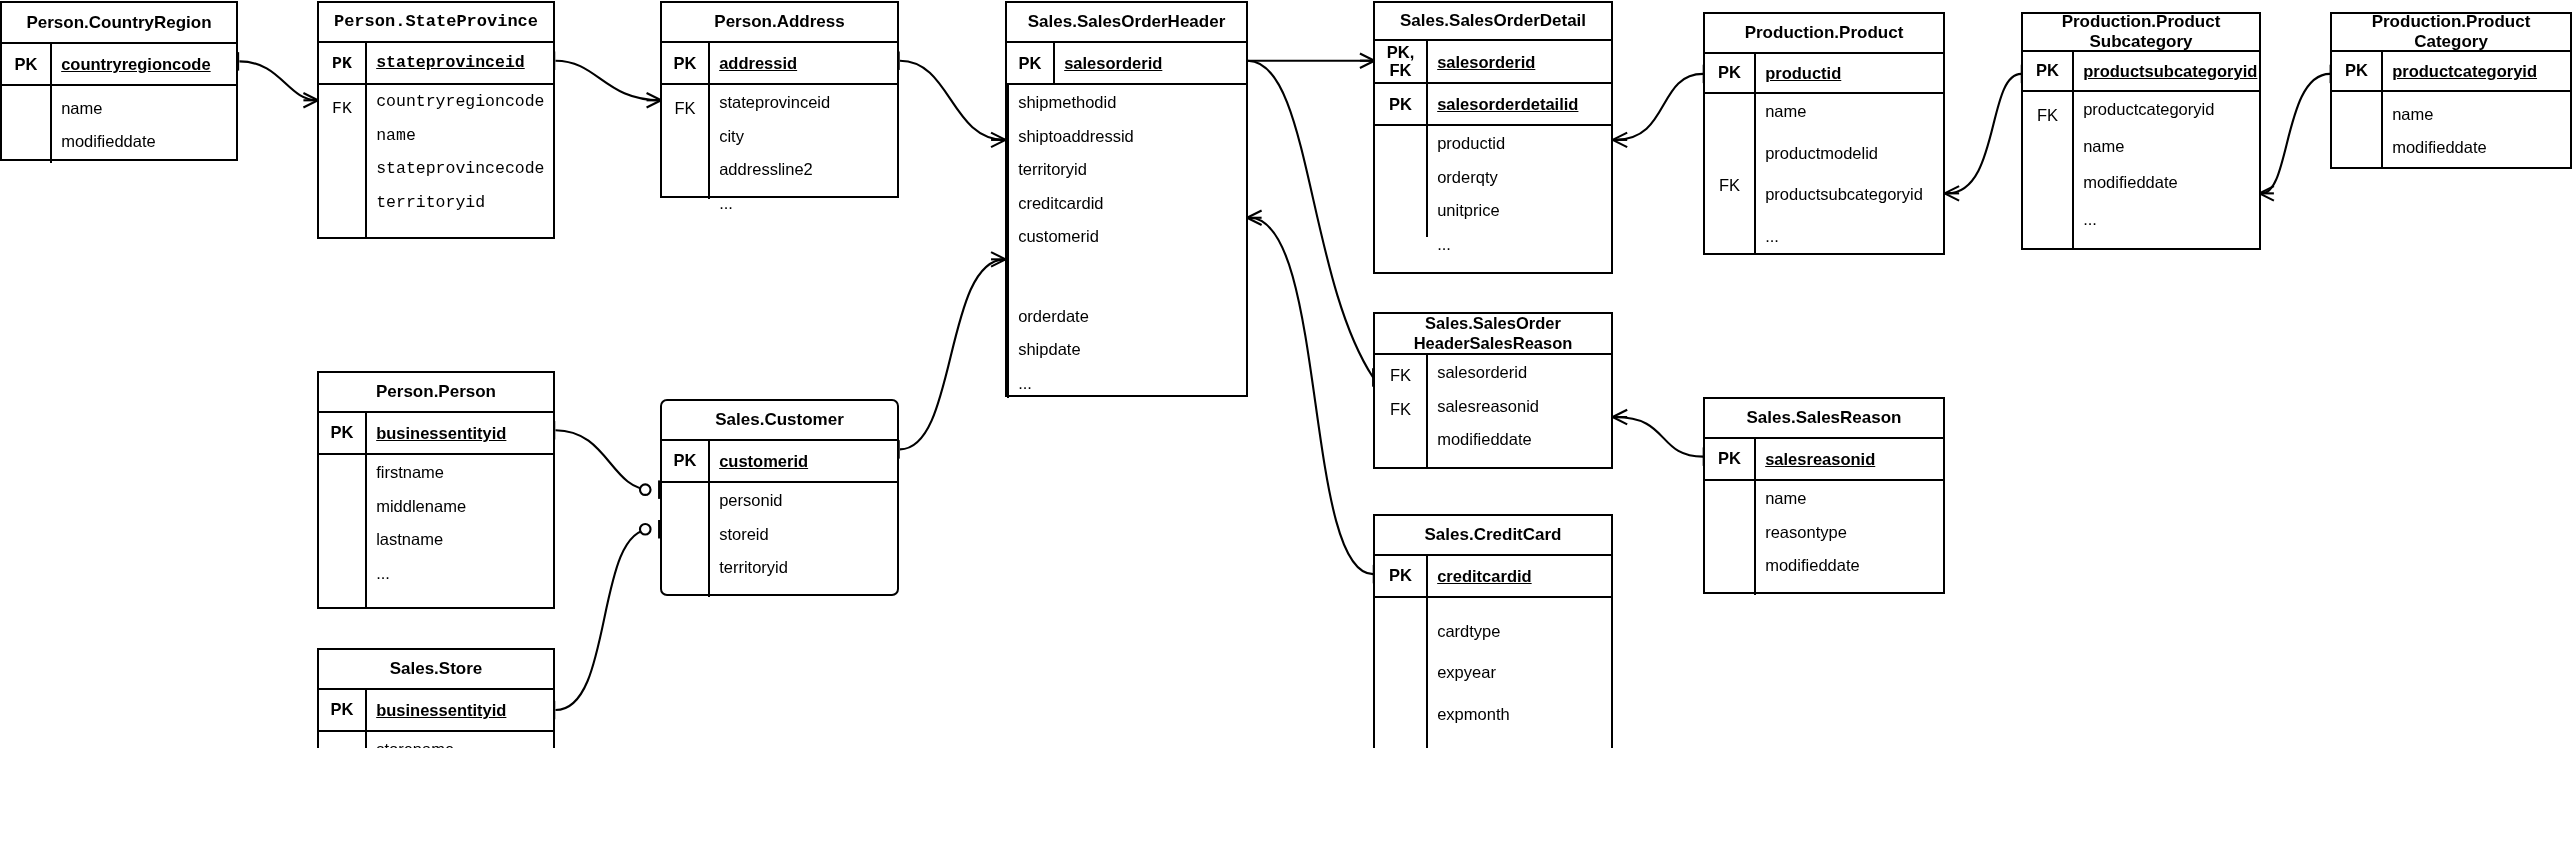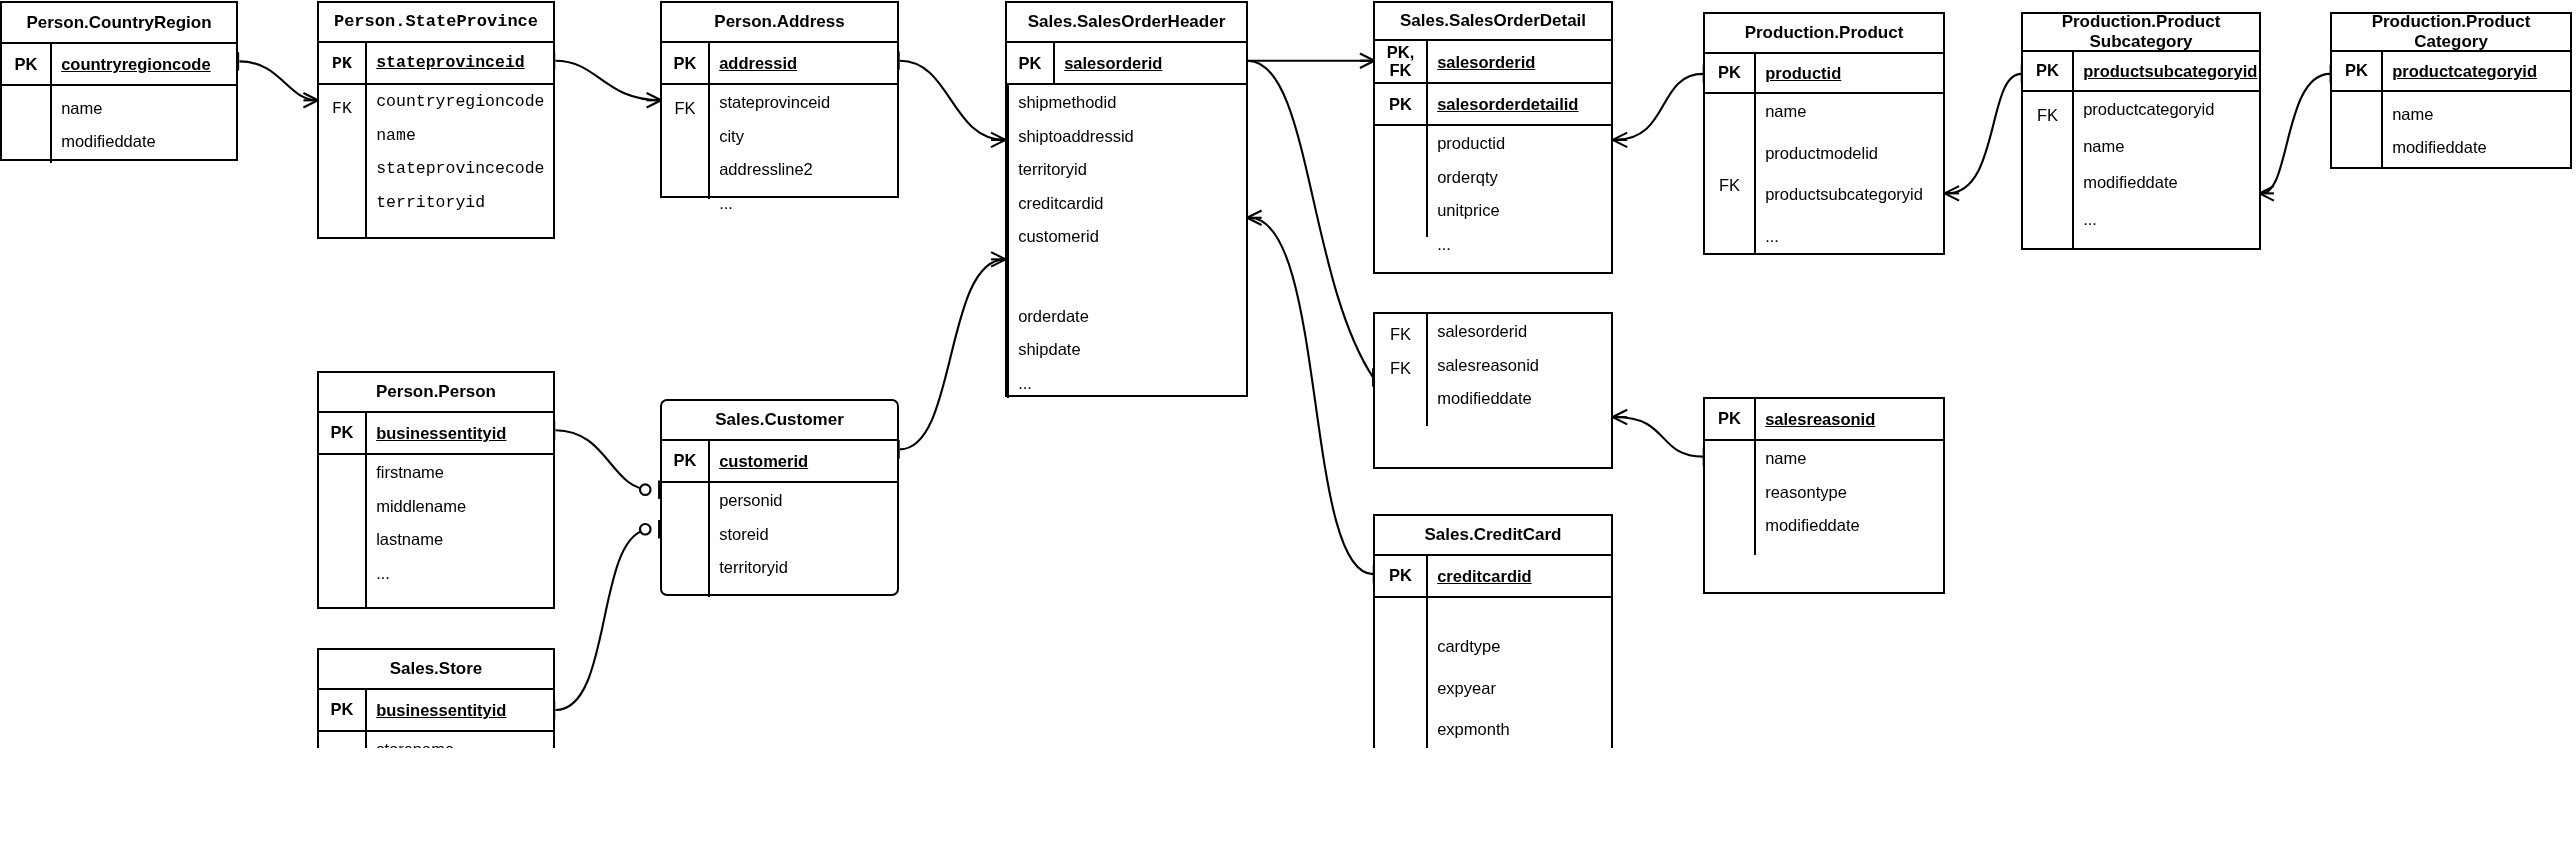--- a/index.html
+++ b/index.html
@@ -452,38 +452,43 @@
             <div class="fld" style="padding-bottom:17px;">storename</div>
             <div class="fld" style="padding-bottom:17px;">salespersonid</div>
             <div class="fld">modifieddate</div>
           </div>
         </div>
       </div>
     </div>
   </div>
 
   <div class="entity" style="left:1373px;top:312px;width:240px;height:157px;">
+    <div class="ent-title" style="height:41px;font-size:16.5px;flex-direction:column;">
+      <span>Sales.SalesOrder</span>
+      <span>HeaderSalesReason</span>
+    </div>
     <div class="ent-body">
       <div class="grp">
         <div class="row" style="height:112px;">
           <div class="key" style="width:51px;flex-direction:column;justify-content:flex-start;padding-top:12px;font-weight:normal;">
             <span style="margin-bottom:17px;">FK</span>
             <span>FK</span>
           </div>
           <div class="cols" style="justify-content:flex-start;padding-top:9.2px;">
             <div class="fld" style="padding-bottom:17px;">salesorderid</div>
             <div class="fld" style="padding-bottom:17px;">salesreasonid</div>
             <div class="fld">modifieddate</div>
           </div>
         </div>
       </div>
     </div>
   </div>
 
   <div class="entity" style="left:1703px;top:397px;width:242px;height:197px;">
+    <div class="ent-title" style="height:40px;font-size:17px;">Sales.SalesReason</div>
     <div class="ent-body">
       <div class="grp">
         <div class="row" style="height:40px;">
           <div class="key" style="width:49px;">PK</div>
           <div class="cols">
             <div class="fld pkfld">salesreasonid</div>
           </div>
         </div>
       </div>
       <div class="grp">
@@ -506,21 +511,21 @@
         <div class="row" style="height:40px;">
           <div class="key" style="width:51px;">PK</div>
           <div class="cols">
             <div class="fld pkfld">creditcardid</div>
           </div>
         </div>
       </div>
       <div class="grp">
         <div class="row" style="height:181px;">
           <div class="key" style="width:51px;"></div>
-          <div class="cols" style="justify-content:flex-end;padding-top:9.2px;">
+          <div class="cols" style="justify-content:center;padding-top:9.2px;">
             <div class="fld" style="padding-bottom:25px;">cardtype</div>
             <div class="fld" style="padding-bottom:25px;">expyear</div>
             <div class="fld" style="padding-bottom:25px;">expmonth</div>
             <div class="fld">...</div>
           </div>
         </div>
       </div>
     </div>
   </div>
 

